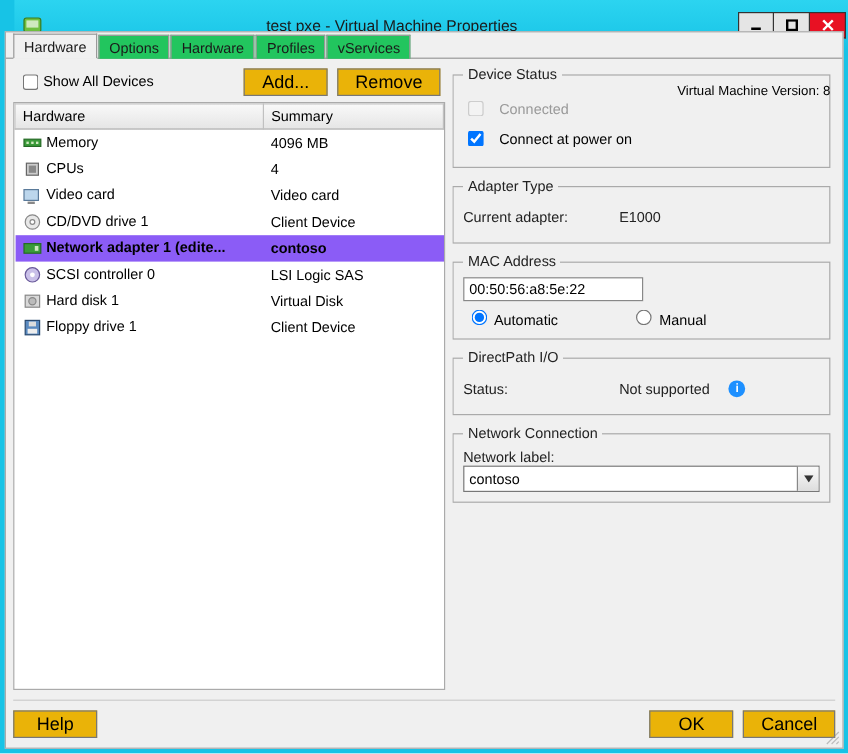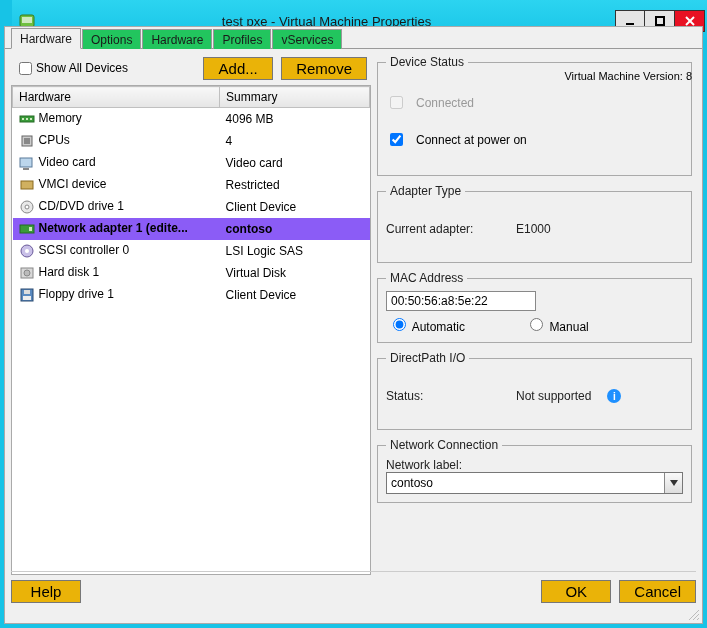--- a/index.html
+++ b/index.html
@@ -26,32 +26,32 @@
   .hwlist { flex:1; border:1px solid #aaa; background:#fff; overflow:hidden; }
   .hwlist table { width:100%; border-collapse:collapse; }
   .hwlist th { background:linear-gradient(#f8f8f8,#e5e5e5); border:1px solid #c0c0c0; font-weight:normal; text-align:left; padding:3px 6px; font-size:12px;}
   .hwlist td { padding:3px 6px; vertical-align:middle; }
   .hwlist tr.row td { border-bottom:0; }
   .hwlist tr.selected td { background:#8b5cf6; font-weight:bold; }
   .hwicon { width:16px; height:16px; display:inline-block; vertical-align:middle; margin-right:4px;}
   fieldset { border:1px solid #aaa; margin:0 0 8px 0; padding:6px 8px 8px; }
   legend { padding:0 4px; font-size:12px; color:#222; }
   .right-panel { flex:1; padding-right:4px; overflow:auto; }
-  .field-row { display:flex; align-items:center; gap:10px; margin:18px 0;}
+  .field-row { display:flex; align-items:center; gap:10px; margin:6px 0;}
   .label { color:#222; }
   .value { color:#222; }
   .disabled { color:#999; }
   input[type=text]{ border:1px solid #888; padding:2px 4px; font-size:12px; }
   .mac-input { width:150px; }
   .radio-row { display:flex; gap:60px; padding:4px 2px 0 2px;}
   .combo { width:100%; display:flex; border:1px solid #777; background:#fff; height:22px; align-items:center; }
   .combo span { flex:1; padding:0 4px; }
   .combo .drop { width:18px; height:100%; border-left:1px solid #888; background:linear-gradient(#fafafa,#ddd); display:flex; align-items:center; justify-content:center;}
   .info-icon { width:14px; height:14px; border-radius:50%; background:#1e90ff; color:#fff; display:inline-flex; align-items:center; justify-content:center; font-size:10px; font-weight:bold; margin-left:6px;}
-  .footer { position:absolute; bottom:18px; left:6px; right:6px; height:34px; border-top:1px solid #ccc; display:flex; align-items:center; gap:8px; padding-top:6px;}
+  .footer { position:absolute; bottom:6px; left:6px; right:6px; height:34px; border-top:1px solid #ccc; display:flex; align-items:center; gap:8px; padding-top:6px;}
   .footer .spacer { flex:1; }
   .resize-grip{position:absolute;right:2px;bottom:2px;width:14px;height:14px;opacity:.5;}
   svg { display:block; }
 </style>
 </head>
 <body>
 
 <div class="window">
   <div class="titlebar">
     <span class="icon">
@@ -129,26 +129,20 @@
                 </tr>
                 <tr class="row">
                   <td><span class="hwicon"><svg width="16" height="16">
                         <rect x="1" y="3" width="12" height="9" fill="#bcd6ec" stroke="#5a7a9a"></rect>
                         <rect x="4" y="13" width="6" height="2" fill="#888"></rect>
                       </svg></span><span>Video card</span></td>
                   <td>Video card</td>
                 </tr>
                 <tr class="row">
                   <td><span class="hwicon"><svg width="16" height="16">
-                        <rect x="2" y="4" width="12" height="8" fill="#d0b060" stroke="#8a6a20"></rect>
-                      </svg></span><span>VMCI device</span></td>
-                  <td>Restricted</td>
-                </tr>
-                <tr class="row">
-                  <td><span class="hwicon"><svg width="16" height="16">
                         <circle cx="8" cy="8" r="6" fill="#e8e8e8" stroke="#888"></circle>
                         <circle cx="8" cy="8" r="2" fill="#fff" stroke="#888"></circle>
                       </svg></span><span>CD/DVD drive 1</span></td>
                   <td>Client Device</td>
                 </tr>
                 <tr class="row selected">
                   <td><span class="hwicon"><svg width="16" height="16">
                         <rect x="1" y="4" width="14" height="8" fill="#3a9b3a" stroke="#256a25"></rect>
                         <rect x="10" y="6" width="3" height="4" fill="#cfe9bf"></rect>
                       </svg></span><span>Network adapter 1 (edite...</span></td>

